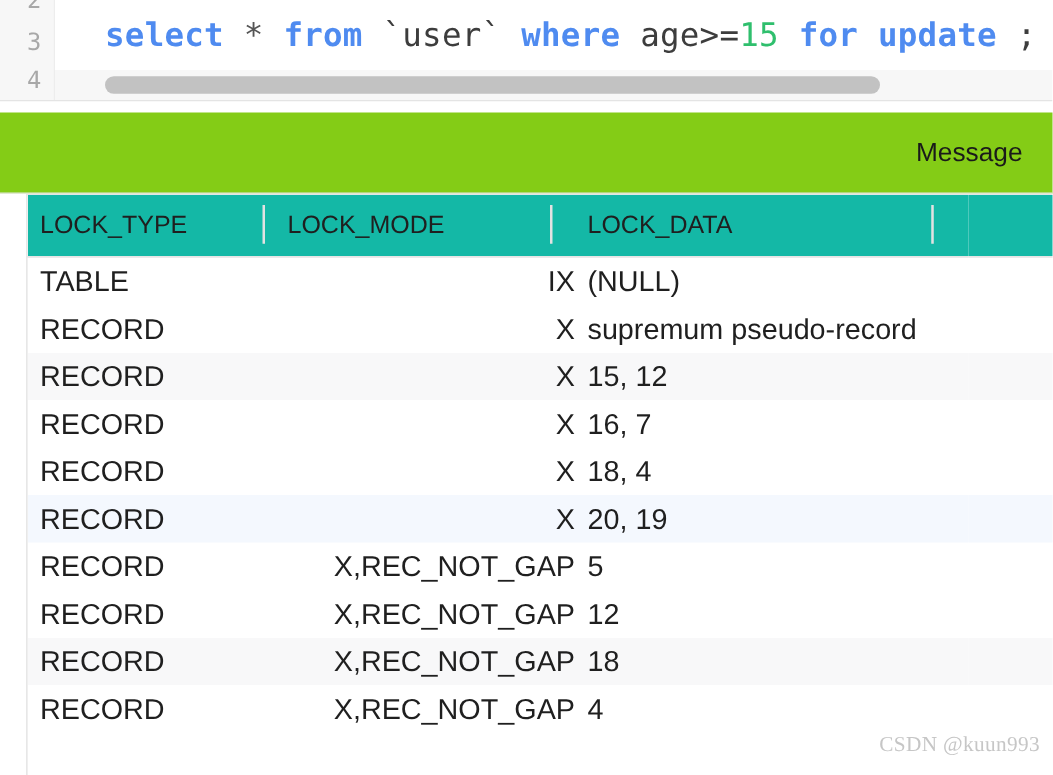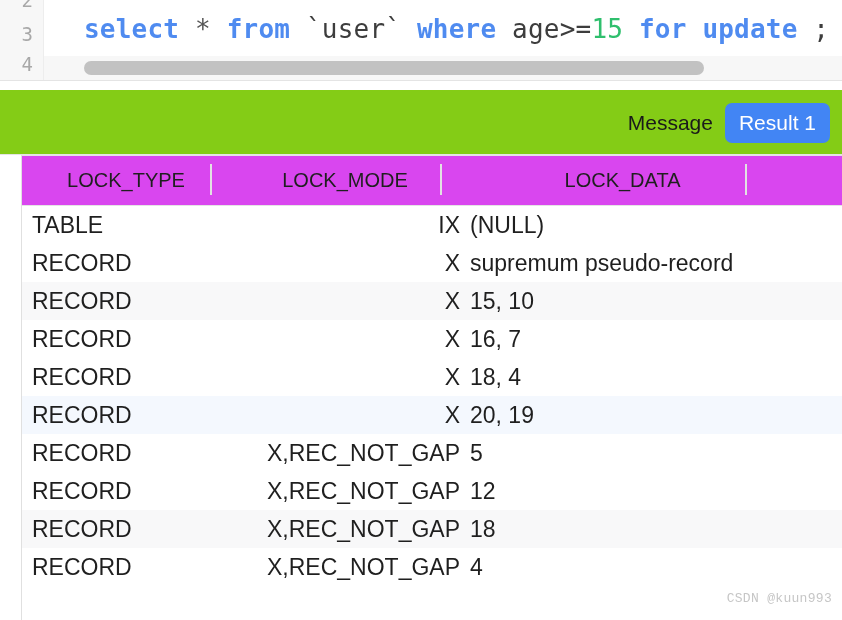--- a/index.html
+++ b/index.html
@@ -157,25 +157,25 @@
     width: 820px;
   }
   table.grid-table {
     width: 820px;
     border-collapse: collapse;
     table-layout: fixed;
   }
   table.grid-table thead th {
     height: 49px;
     padding: 0 0 0 10px;
-    text-align: center;
+    text-align: left;
     font-size: 20px;
     font-weight: normal;
     color: #1f1f1f;
-    background: #d946ef;
+    background: #14b8a6;
     border-bottom: 1px solid #e4e4e4;
     border-top: 1px solid #e4e4e4;
     vertical-align: middle;
     overflow: hidden;
     white-space: nowrap;
   }
   table.grid-table tbody td {
     height: 38px;
     padding: 0 0 0 10px;
     font-size: 23px;
@@ -202,24 +202,24 @@
     height: 31px;
     background: #e2e2e2;
     display: block;
   }
 
   
   #watermark {
     position: absolute;
     right: 10px;
     bottom: 14px;
-    font-size: 13px;
+    font-size: 17px;
     color: #c6c6c6;
     letter-spacing: 0.3px;
-    font-family: Liberation Mono, monospace;
+    font-family: Liberation Serif, serif;
   }
 </style>
 </head>
 <body>
 
 <div id="editor-pane">
 
   <div id="editor-gutter">
     <div class="gutter-line ln-first">2</div>
     <div class="gutter-line ln-mid">3</div>
@@ -232,21 +232,20 @@
 
   <div id="editor-hscroll-track">
     <div id="editor-hscroll-thumb" style="width: 620px;"></div>
   </div>
 
   <div id="editor-bottom-rule"></div>
 </div>
 
 <div id="tabbar">
   <div class="tab">Message</div>
-  <div class="tab active">Result 1</div>
   <div id="tabbar-rule"></div>
 </div>
 
 <div id="grid-wrap">
 
   <div id="rownum-col"></div>
 
   <div id="grid">
     <table class="grid-table">
       <thead>
@@ -266,21 +265,21 @@
           </tr>
           <tr>
             <td class="col-a">RECORD</td>
             <td class="col-b">X</td>
             <td class="col-c">supremum pseudo-record</td>
             <td class="col-d"></td>
           </tr>
           <tr class="row-alt">
             <td class="col-a">RECORD</td>
             <td class="col-b">X</td>
-            <td class="col-c">15, 10</td>
+            <td class="col-c">15, 12</td>
             <td class="col-d"></td>
           </tr>
           <tr>
             <td class="col-a">RECORD</td>
             <td class="col-b">X</td>
             <td class="col-c">16, 7</td>
             <td class="col-d"></td>
           </tr>
           <tr>
             <td class="col-a">RECORD</td>

